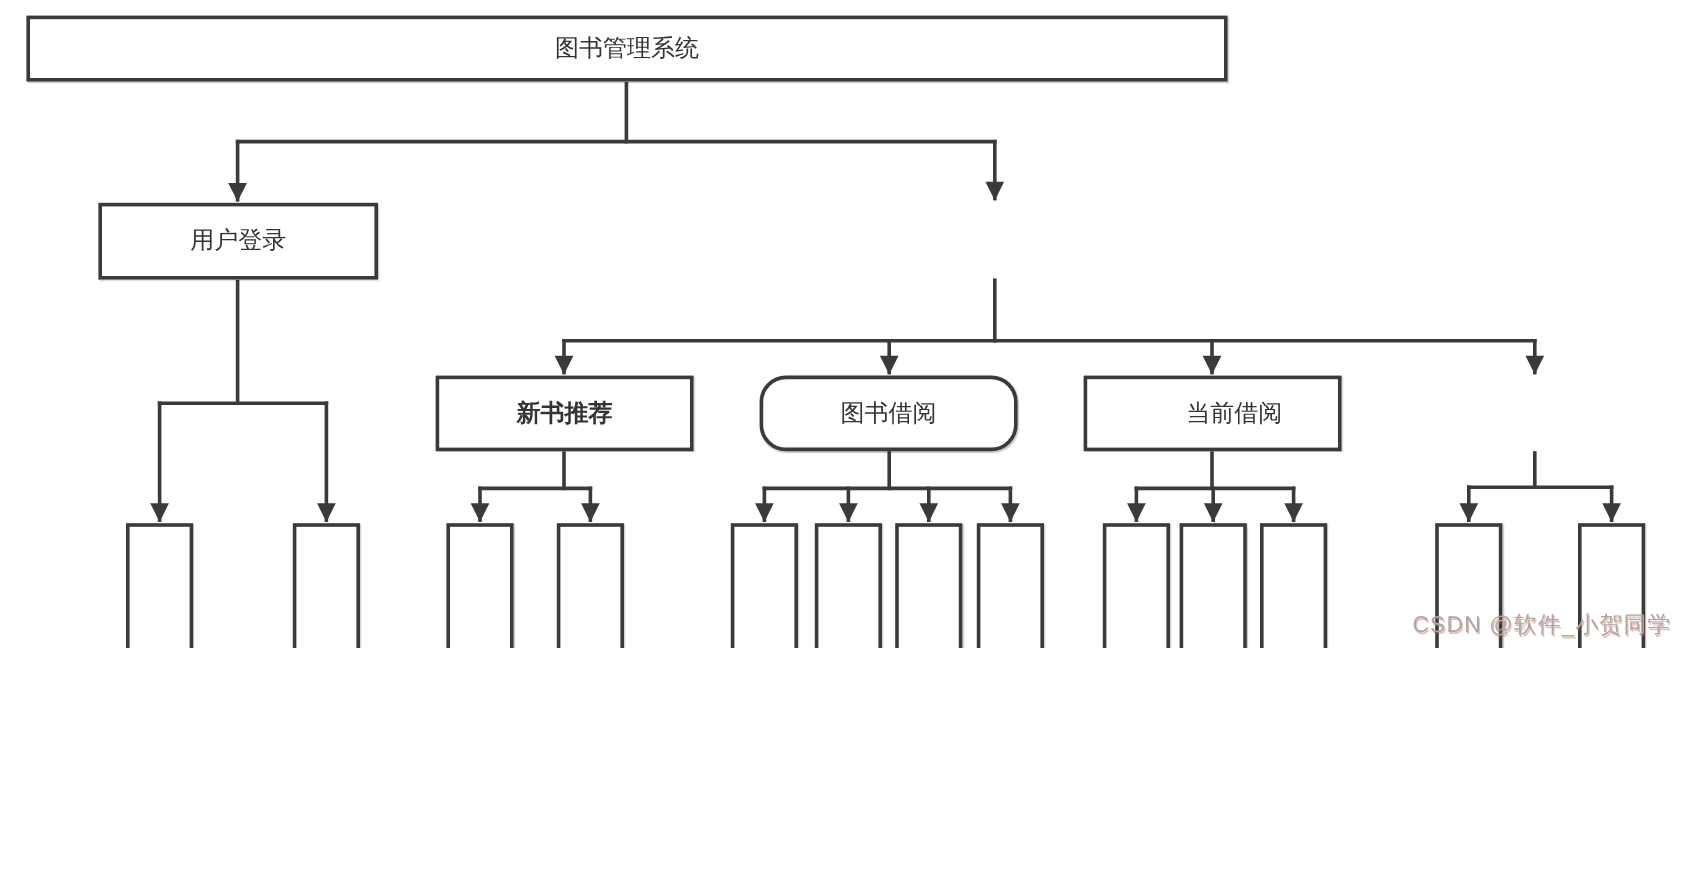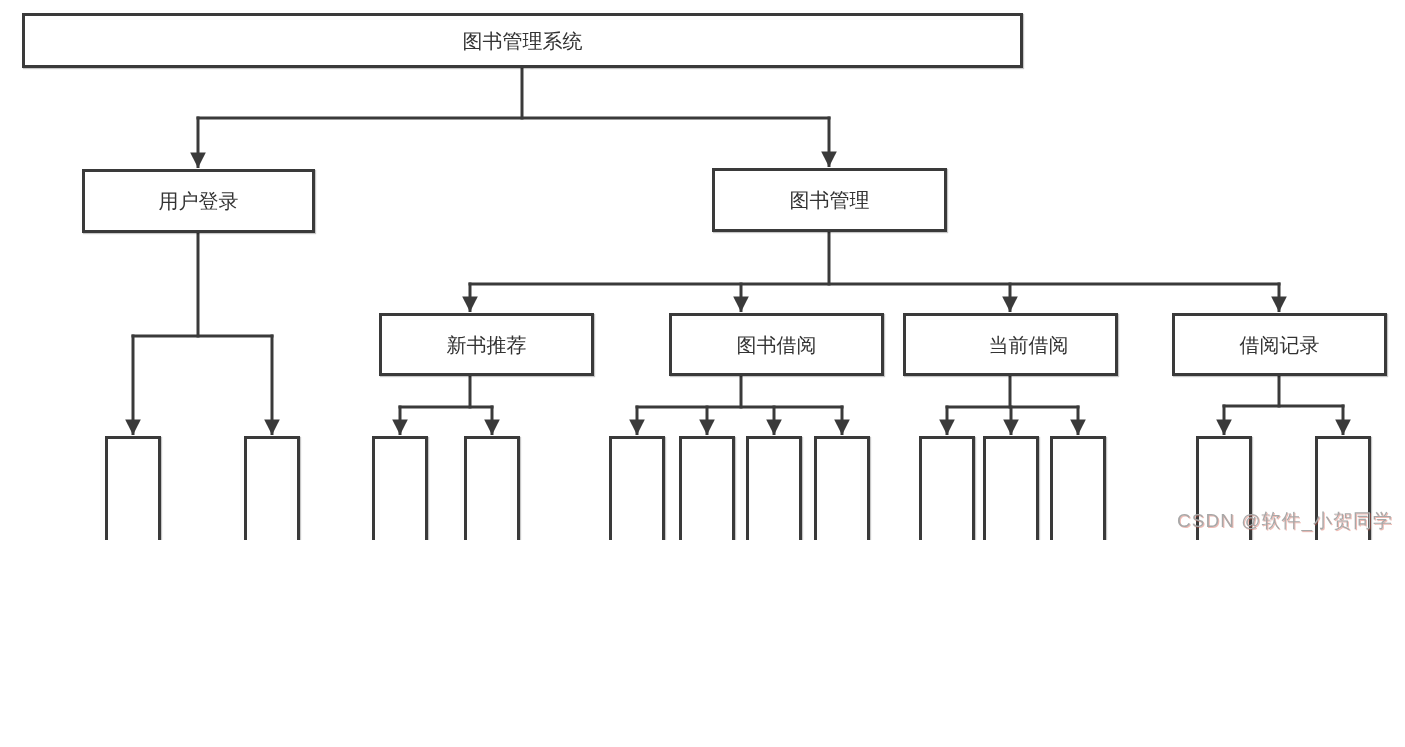--- a/index.html
+++ b/index.html
@@ -108,26 +108,24 @@
         <line x1="1222.5" y1="406" x2="1344.5" y2="406"></line>
         <line x1="1224" y1="404.5" x2="1224" y2="435" marker-end="url(#ah)"></line>
         <line x1="1343" y1="404.5" x2="1343" y2="435" marker-end="url(#ah)"></line>
       </g>
     </g>
   </svg>
 
   <div class="node" style="left:22px;top:13px;width:1001px;height:55px;">图书管理系统</div>
 
   <div class="node" style="left:82px;top:169px;width:233px;height:64px;">用户登录</div>
-  <div class="node" style="left:712px;top:168px;width:235px;height:64px;">图书管理</div>
 
-  <div class="node" style="left:379px;top:313px;width:215px;height:63px;">新书推荐</div>
-  <div class="node" style="left:669px;top:313px;width:215px;height:63px;">图书借阅</div>
+  <div class="node" style="left:363px;top:313px;width:215px;height:63px;font-weight:bold;">新书推荐</div>
+  <div class="node" style="left:633px;top:313px;width:215px;height:63px;border-radius:22px;">图书借阅</div>
   <div class="node" style="left:903px;top:313px;width:215px;height:63px;padding-left:36px;">当前借阅</div>
-  <div class="node" style="left:1172px;top:313px;width:215px;height:63px;">借阅记录</div>
 
   <div class="node v" style="left:105px;top:436px;width:56px;height:302px;">用户登录</div>
   <div class="node v" style="left:244px;top:436px;width:56px;height:302px;">注销登录</div>
 
   <div class="node v" style="left:372px;top:436px;width:56px;height:302px;">查询图书</div>
   <div class="node v" style="left:464px;top:436px;width:56px;height:302px;">借阅图书</div>
 
   <div class="node v" style="left:609px;top:436px;width:56px;height:302px;">查询图书</div>
   <div class="node v" style="left:679px;top:436px;width:56px;height:302px;">新增图书（管理员）</div>
   <div class="node v" style="left:746px;top:436px;width:56px;height:302px;">编辑图书（管理员）</div>

